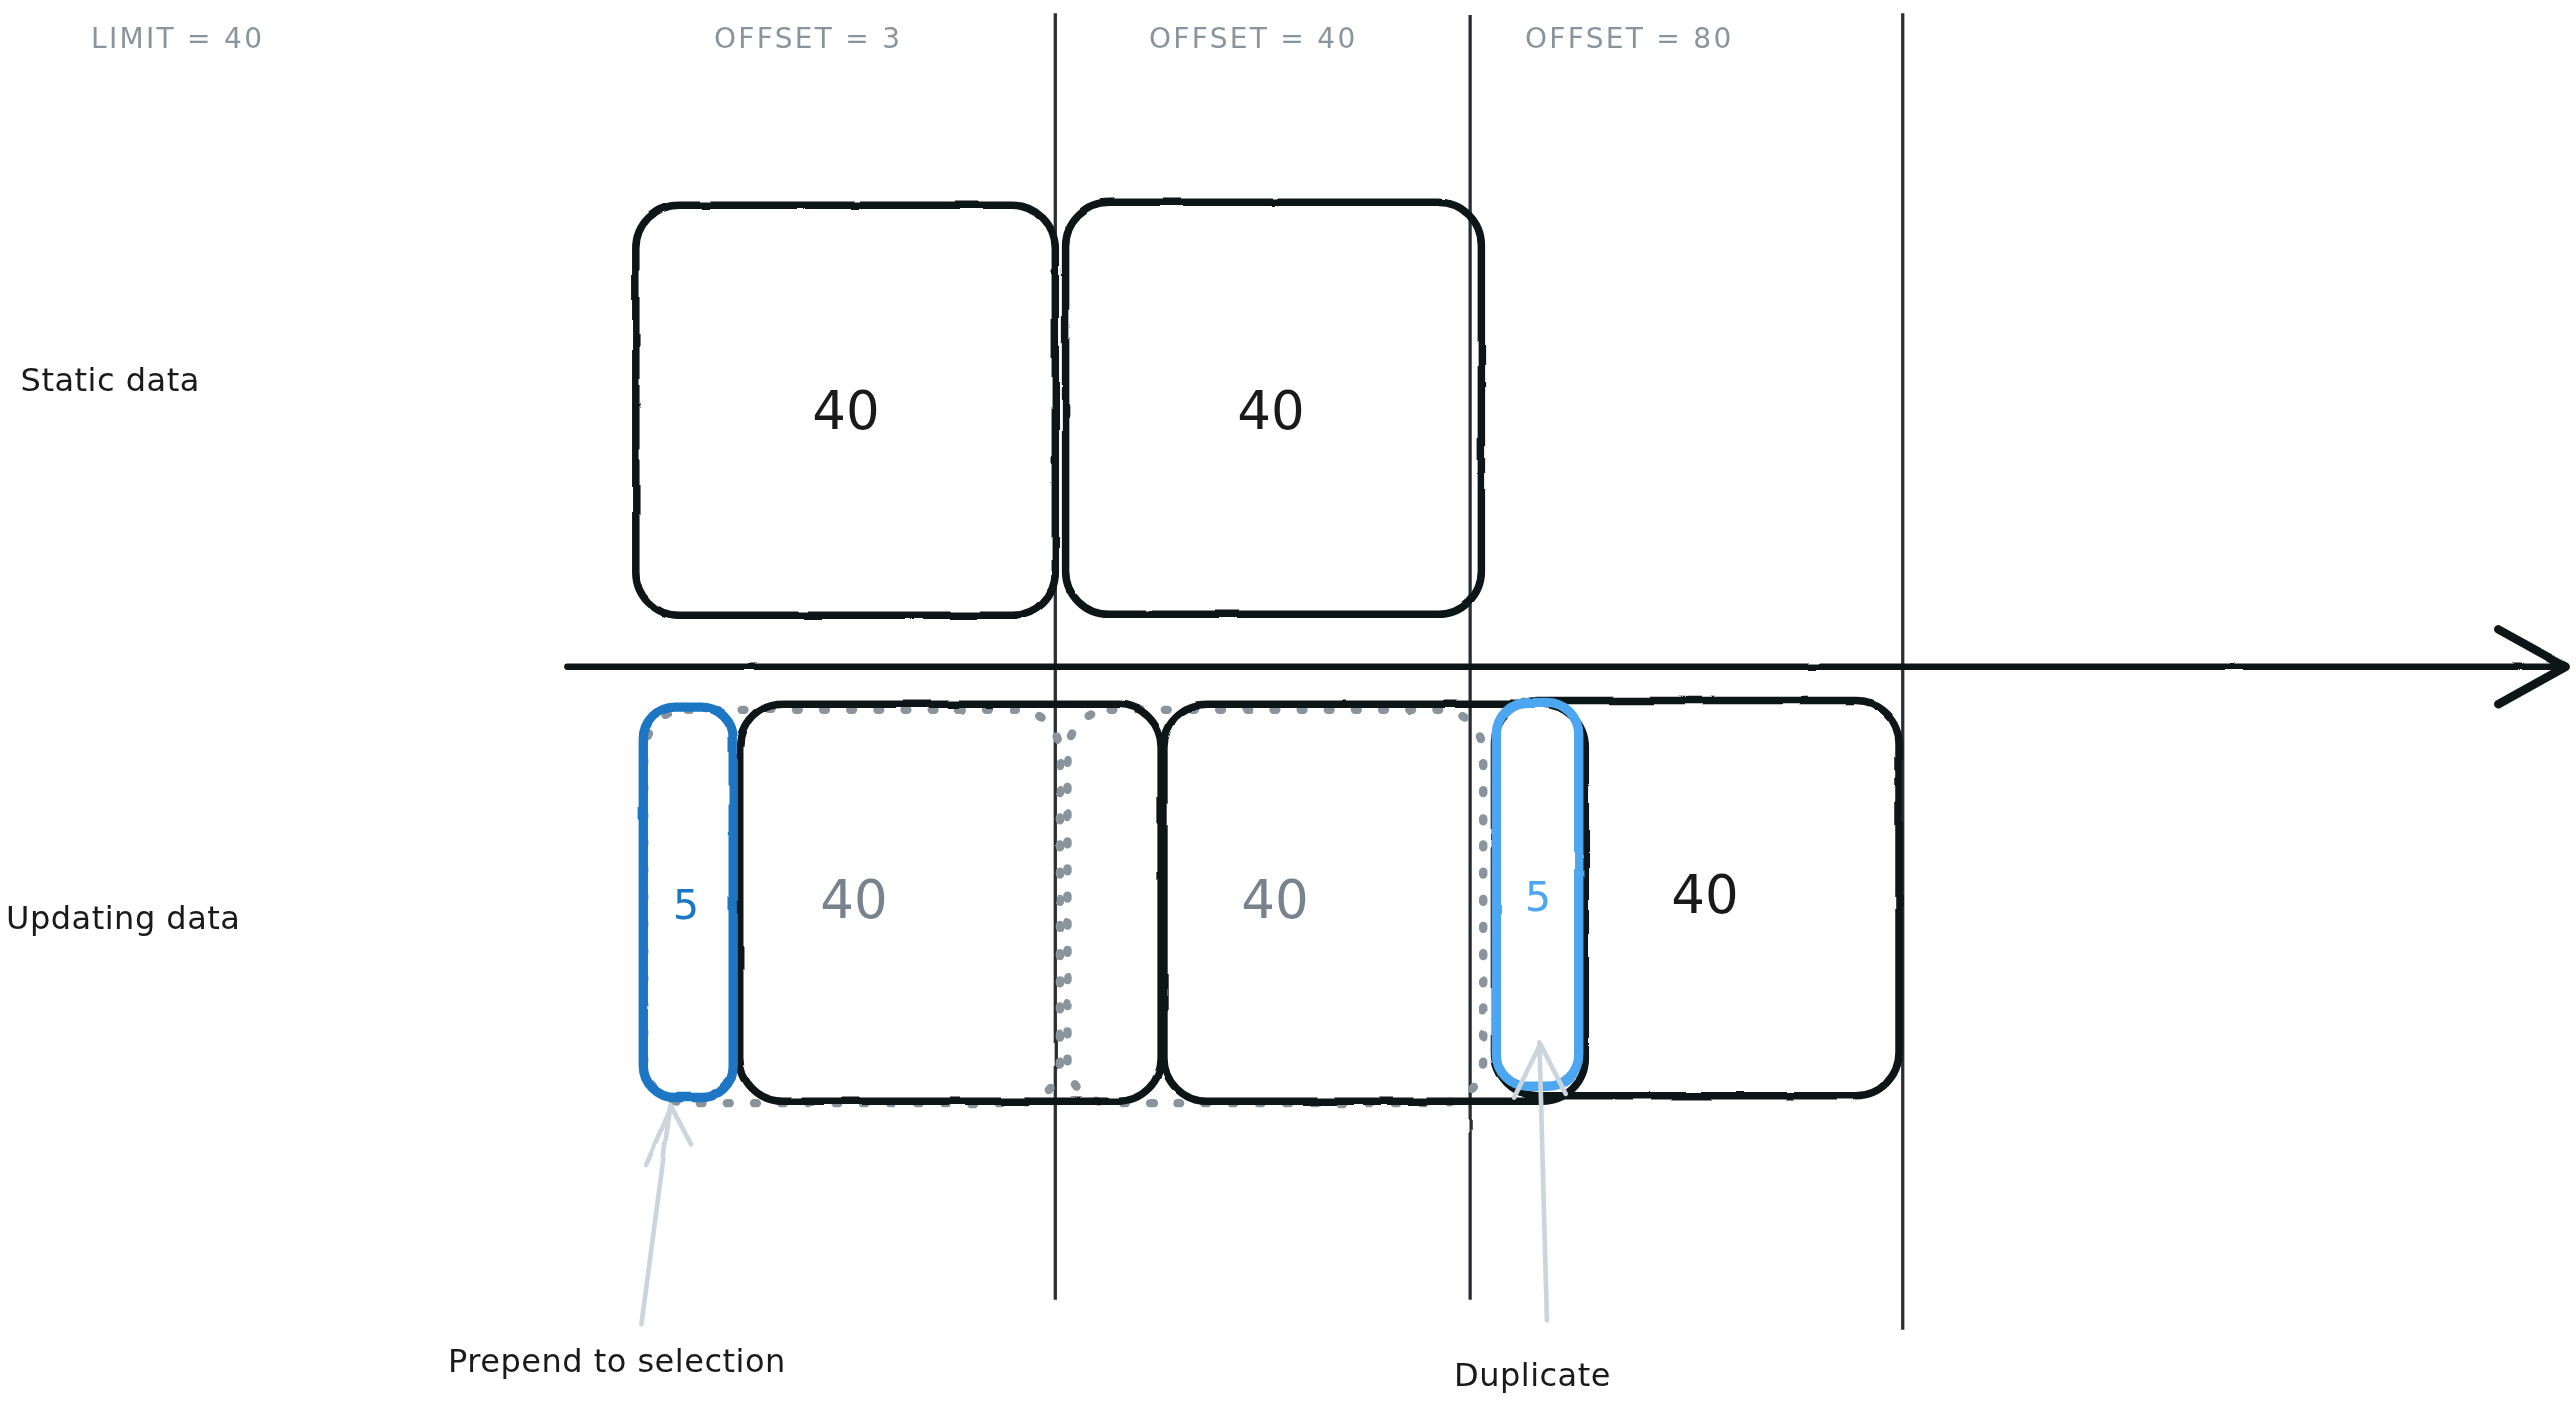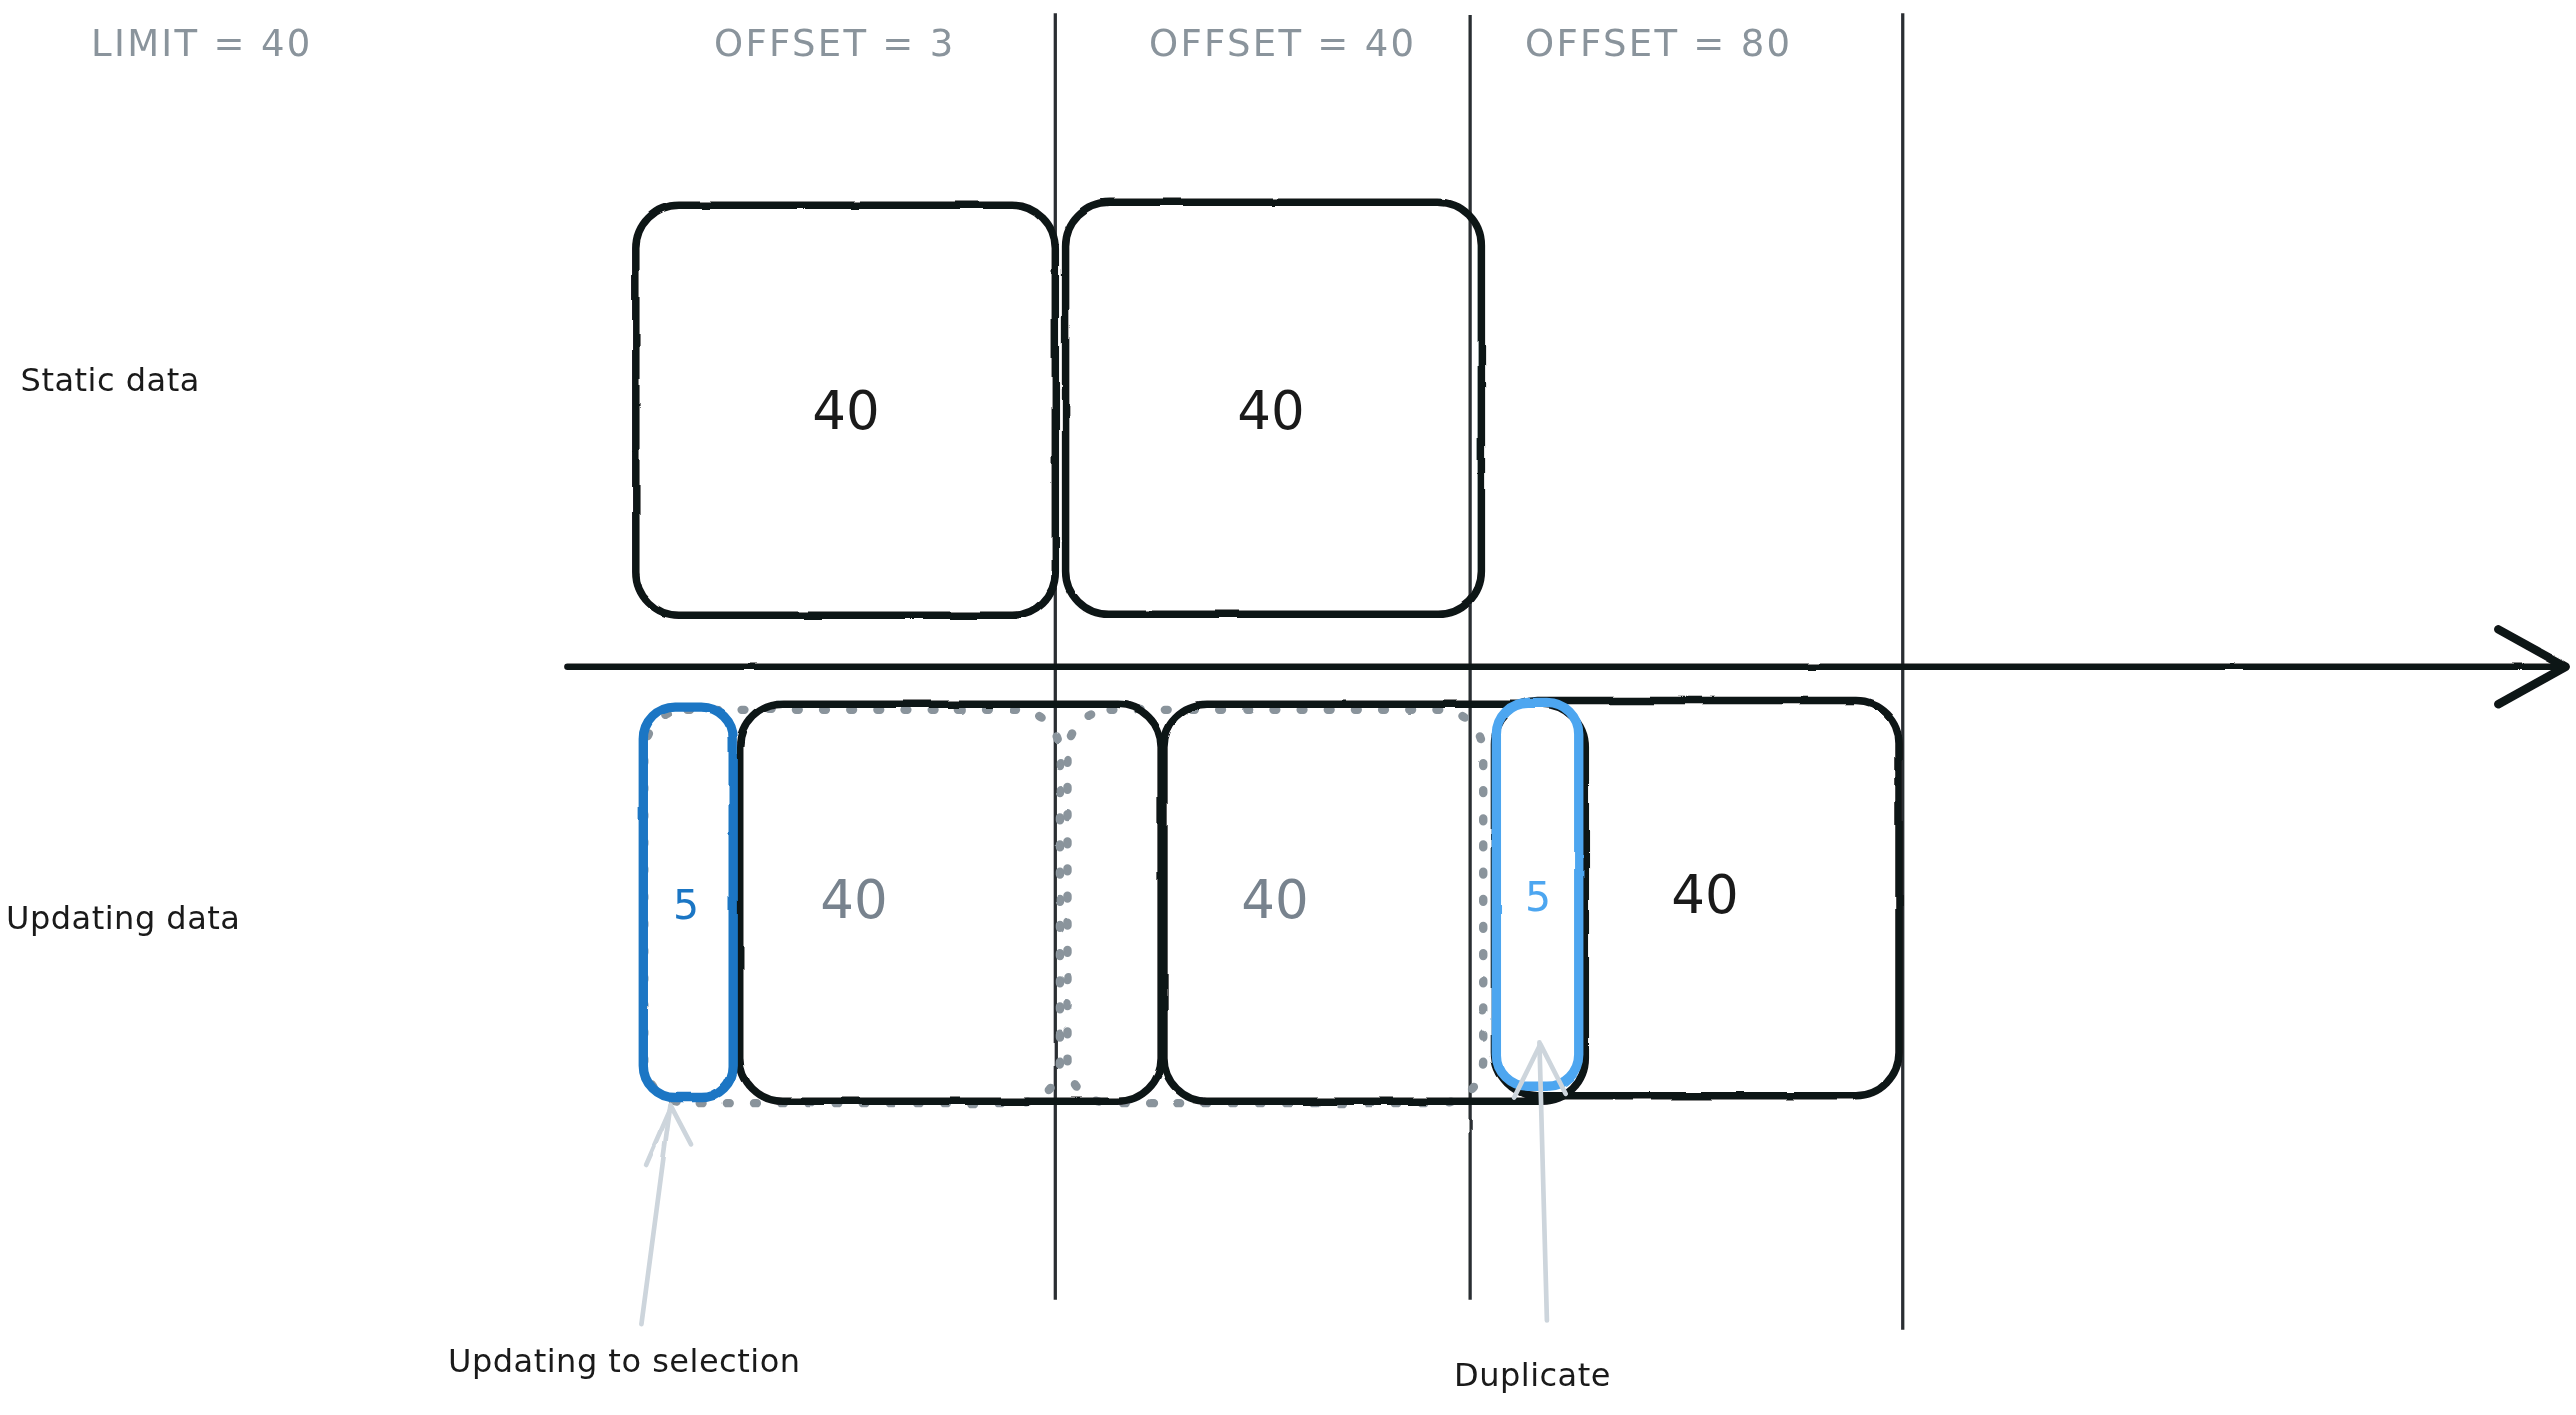--- a/index.html
+++ b/index.html
@@ -26,21 +26,21 @@
   }
   .hand-label {
     position: absolute;
     font-family: "DejaVu Sans", sans-serif;
     white-space: nowrap;
     letter-spacing: 0.9px;
     user-select: none;
   }
   .col-header {
     color: #8A949C;
-    font-size: 37px;
+    font-size: 28px;
     letter-spacing: 2.3px;
     font-weight: 400;
   }
   .row-label {
     color: #1A1A1A;
     font-size: 32px;
     font-weight: 400;
     letter-spacing: 0.5px;
     text-align: right;
   }
@@ -137,17 +137,17 @@
 
   <div class="box-value dark" style="left:846px;top:410px;">40</div>
   <div class="box-value dark" style="left:1271px;top:410px;">40</div>
 
   <div class="box-value blue-dark" style="left:686px;top:905px;">5</div>
   <div class="box-value grey" style="left:854px;top:899px;">40</div>
   <div class="box-value grey" style="left:1275px;top:899px;">40</div>
   <div class="box-value blue-light" style="left:1538px;top:897px;">5</div>
   <div class="box-value dark" style="left:1705px;top:894px;">40</div>
 
-  <div class="hand-label annot-label" style="left:448px;top:1342px;">Updating to selection</div>
+  <div class="hand-label annot-label" style="left:448px;top:1342px;">Prepend to selection</div>
   <div class="hand-label annot-label" style="left:1454px;top:1356px;">Duplicate</div>
 
 </div>
 
 
 </body></html>

